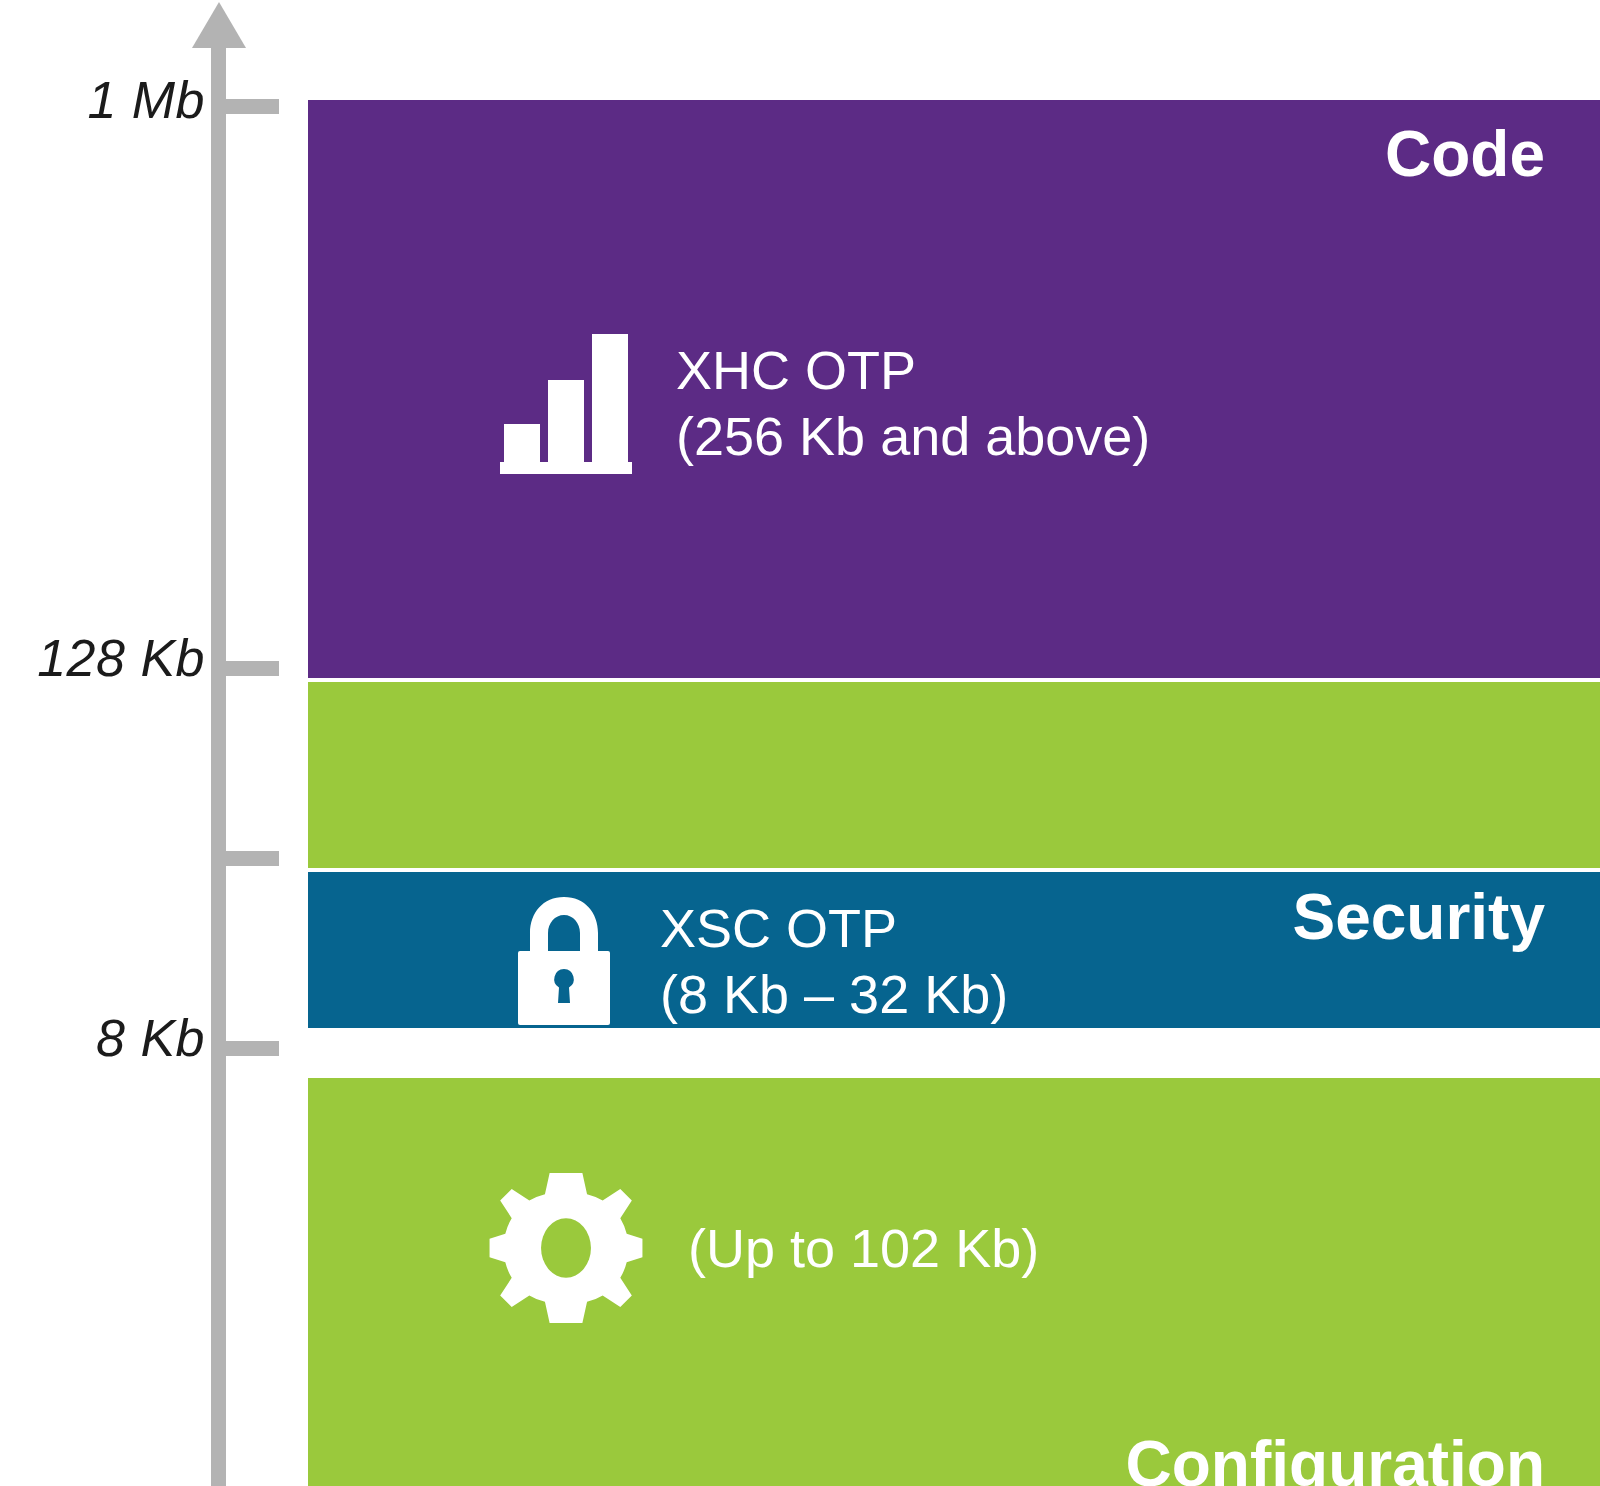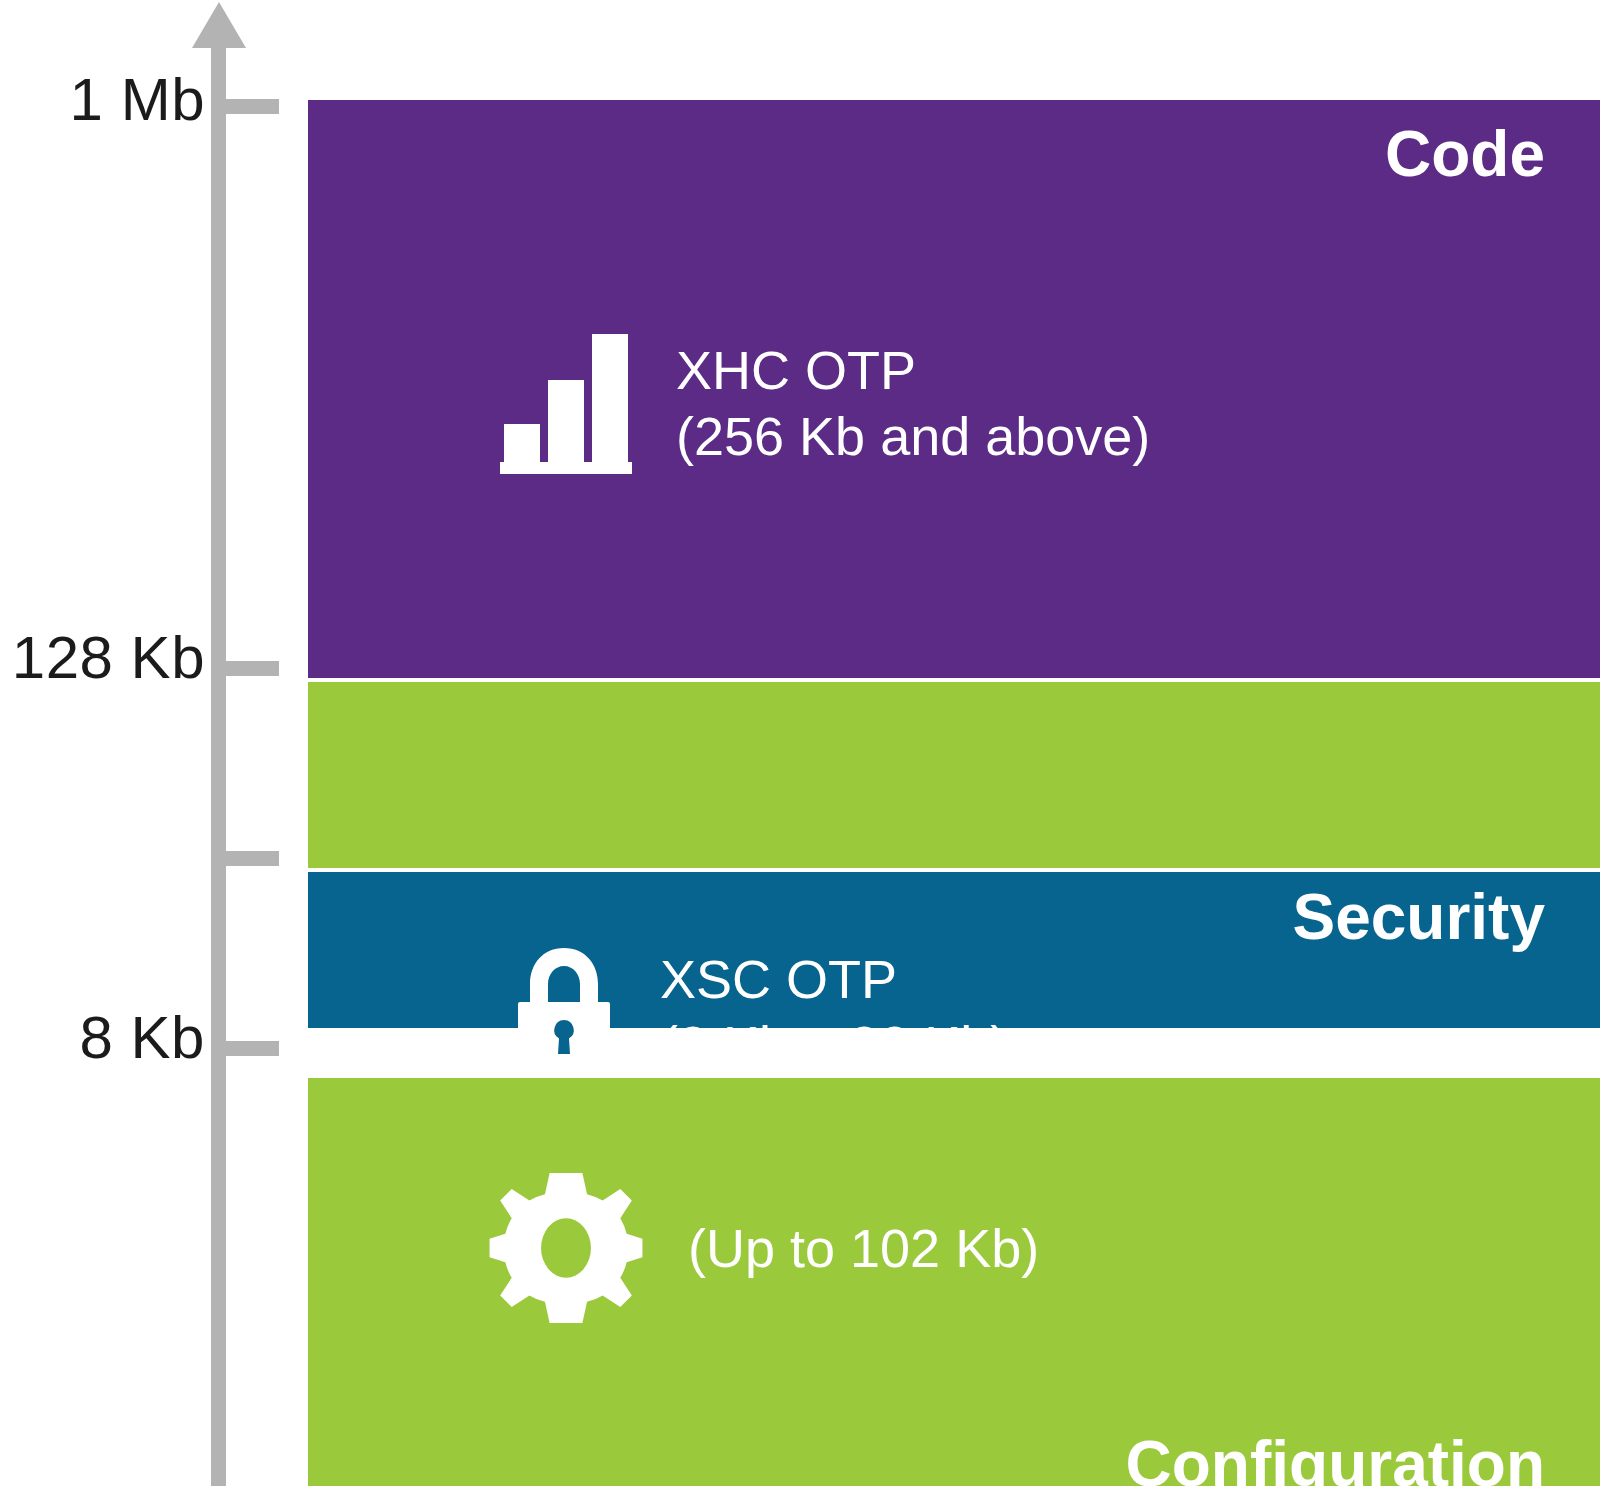--- a/index.html
+++ b/index.html
@@ -42,24 +42,25 @@
     left: 211px;
     width: 68px;
     height: 15px;
     background: #b3b3b3;
   }
   .tick-label {
     position: absolute;
     right: 1395px;       
     text-align: right;
     color: #1b1b1b;
-    font-size: 60px;
+    font-size: 52px;
     line-height: 60px;
     letter-spacing: 0.5px;
     white-space: nowrap;
+    font-style: italic;
   }
 
   
   .band {
     position: absolute;
     left: 308px;
     right: 0;
   }
   .band-code   { background: #5C2B85; }
   .band-green  { background: #9AC93C; }
@@ -122,21 +123,21 @@
       <rect x="48" y="50" width="36" height="82" fill="#ffffff"></rect>
       <rect x="92" y="4" width="36" height="128" fill="#ffffff"></rect>
       <rect x="0" y="132" width="132" height="12" fill="#ffffff"></rect>
     </svg>
     <div class="group-text">
       <span class="line1">XHC OTP</span>
       <span class="line2">(256 Kb and above)</span>
     </div>
   </div>
 
-  <div class="group" style="left:512px; top:946px;justify-content:center;">
+  <div class="group" style="left:512px; top:895px;justify-content:center;">
     <svg class="group-icon" width="104" height="132" viewBox="0 0 104 132" aria-hidden="true">
       <path d="M52 2 C31 2 18 18 18 38 L18 58 L36 58 L36 38
                C36 28 43 20 52 20 C61 20 68 28 68 38 L68 58
                L86 58 L86 38 C86 18 73 2 52 2 Z" fill="#ffffff"></path>
       <rect x="6" y="56" width="92" height="74" rx="2" fill="#ffffff"></rect>
       <path d="M52 74 a10 10 0 0 1 5 18.5 L58 108 L46 108 L47 92.5
                A10 10 0 0 1 52 74 Z" fill="#06648F"></path>
     </svg>
     <div class="group-text">
       <span class="line1">XSC OTP</span>

